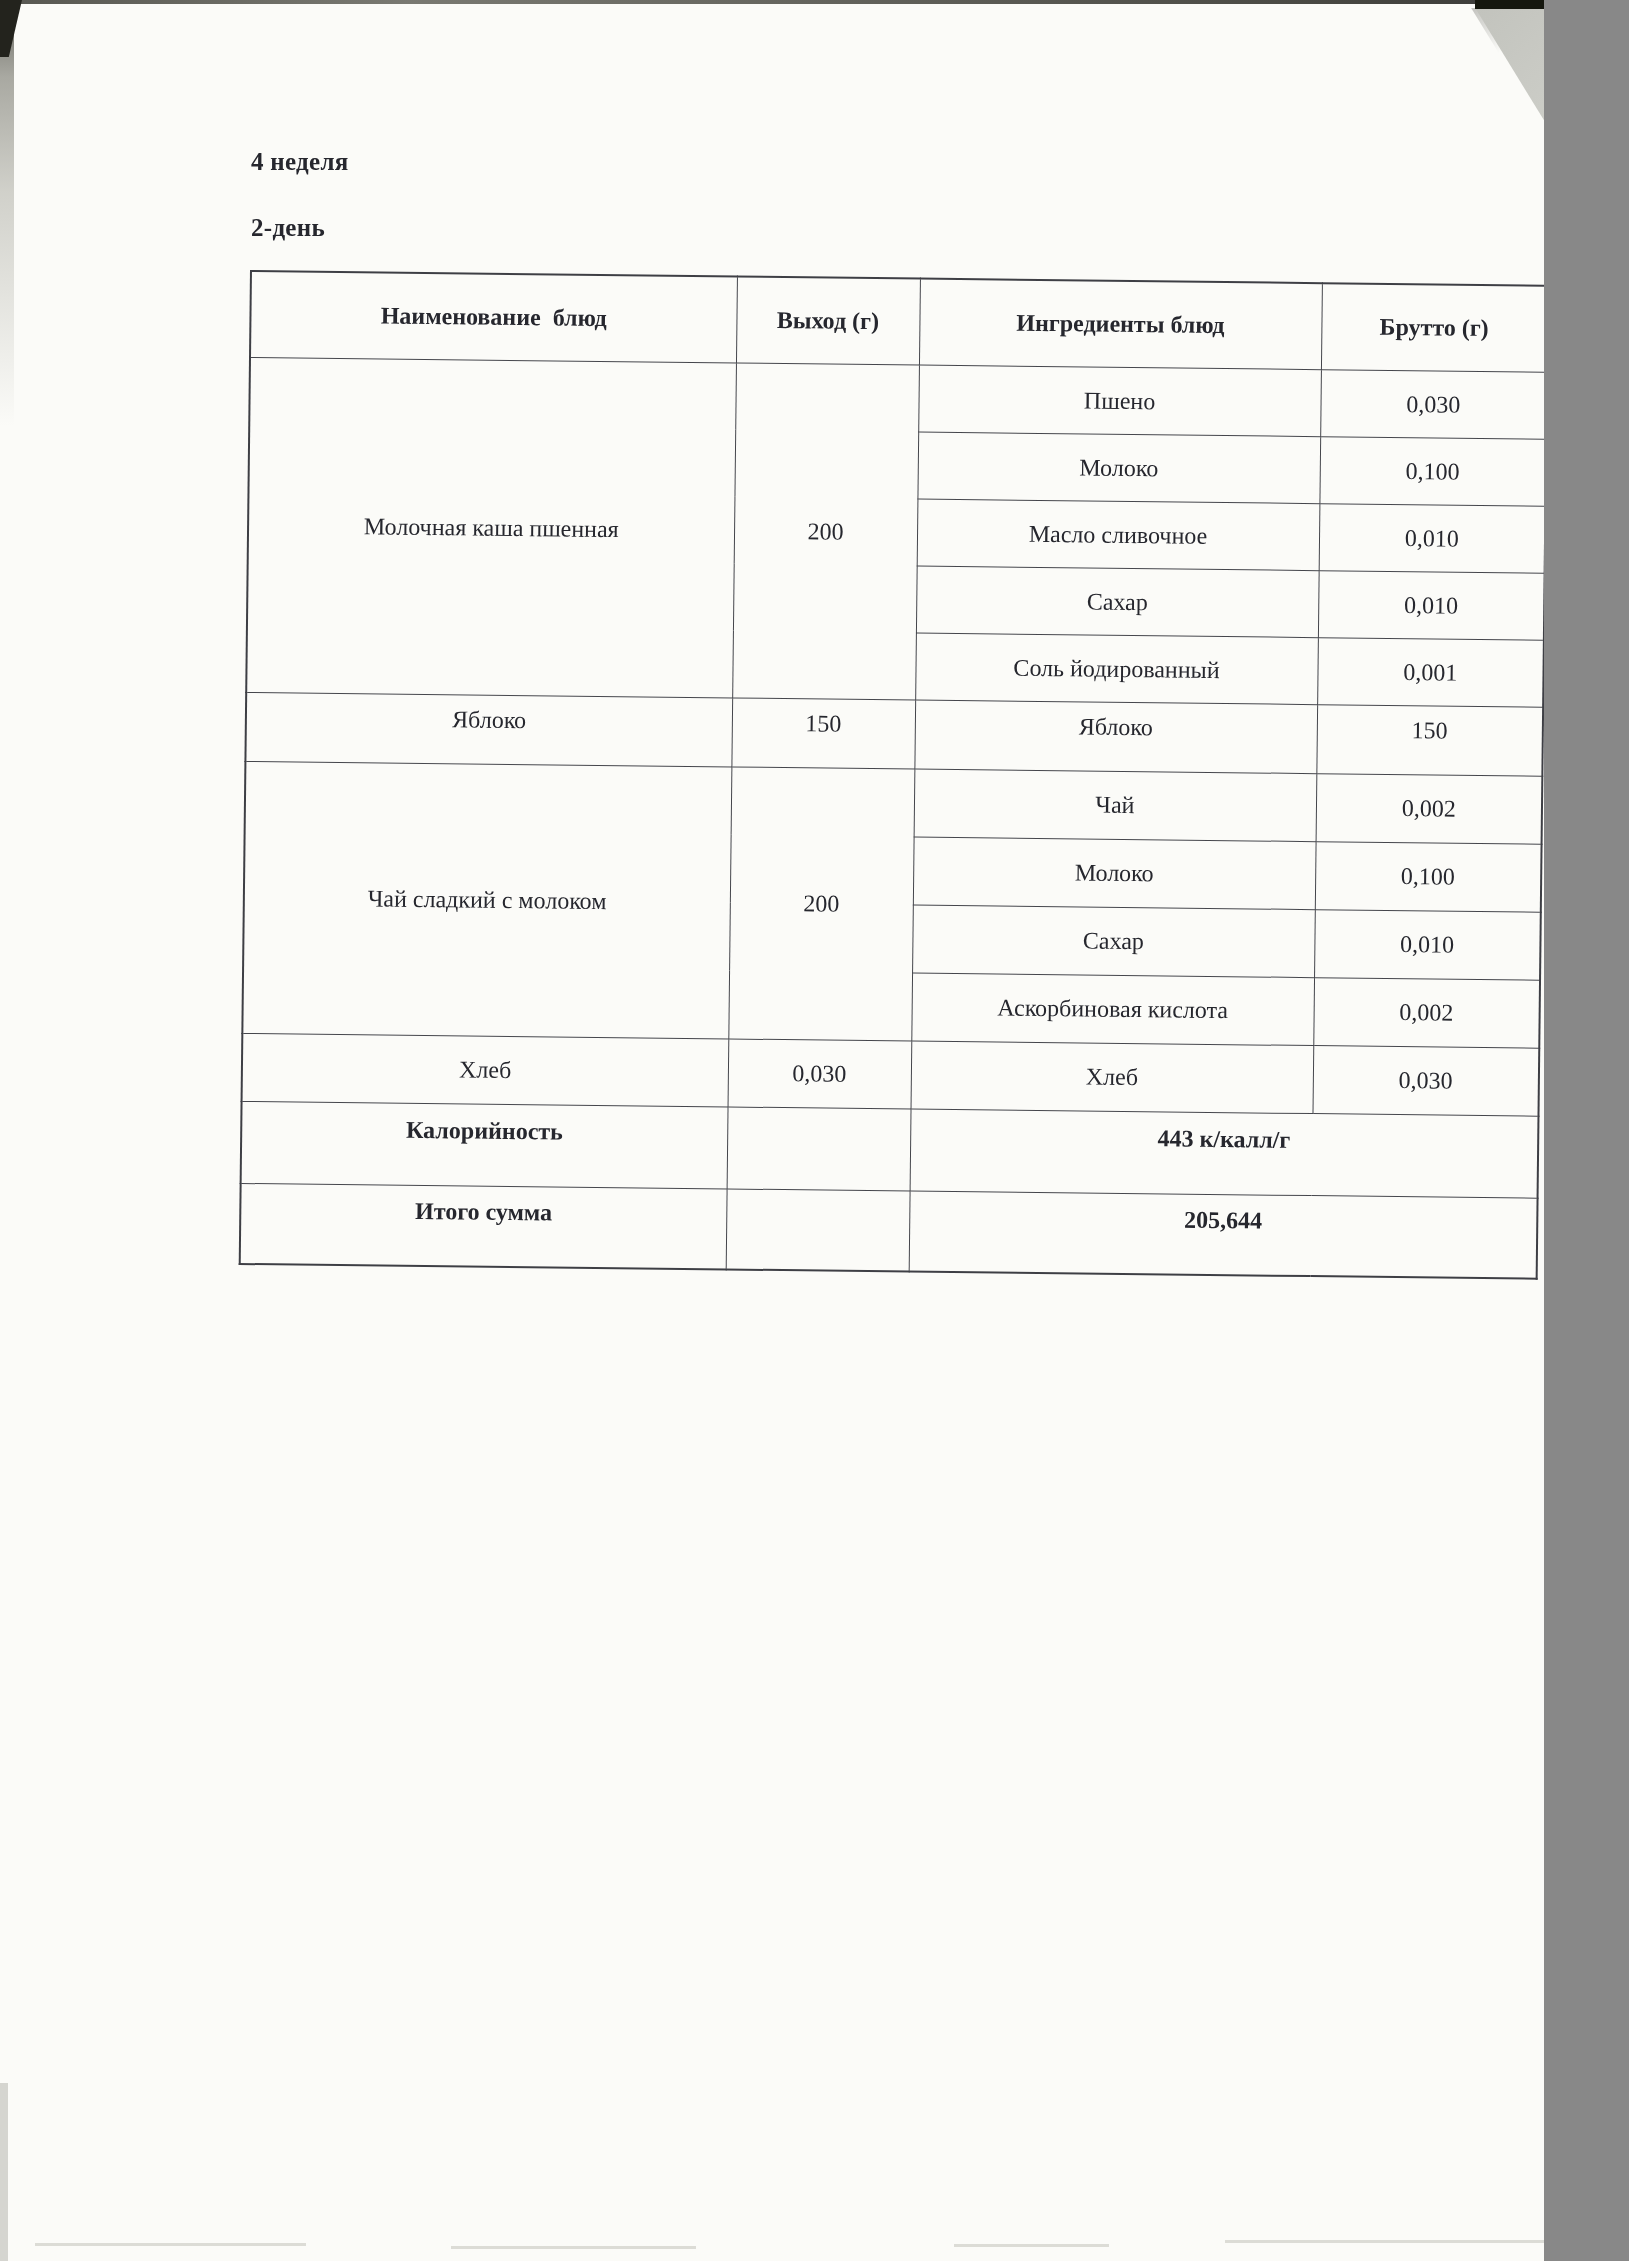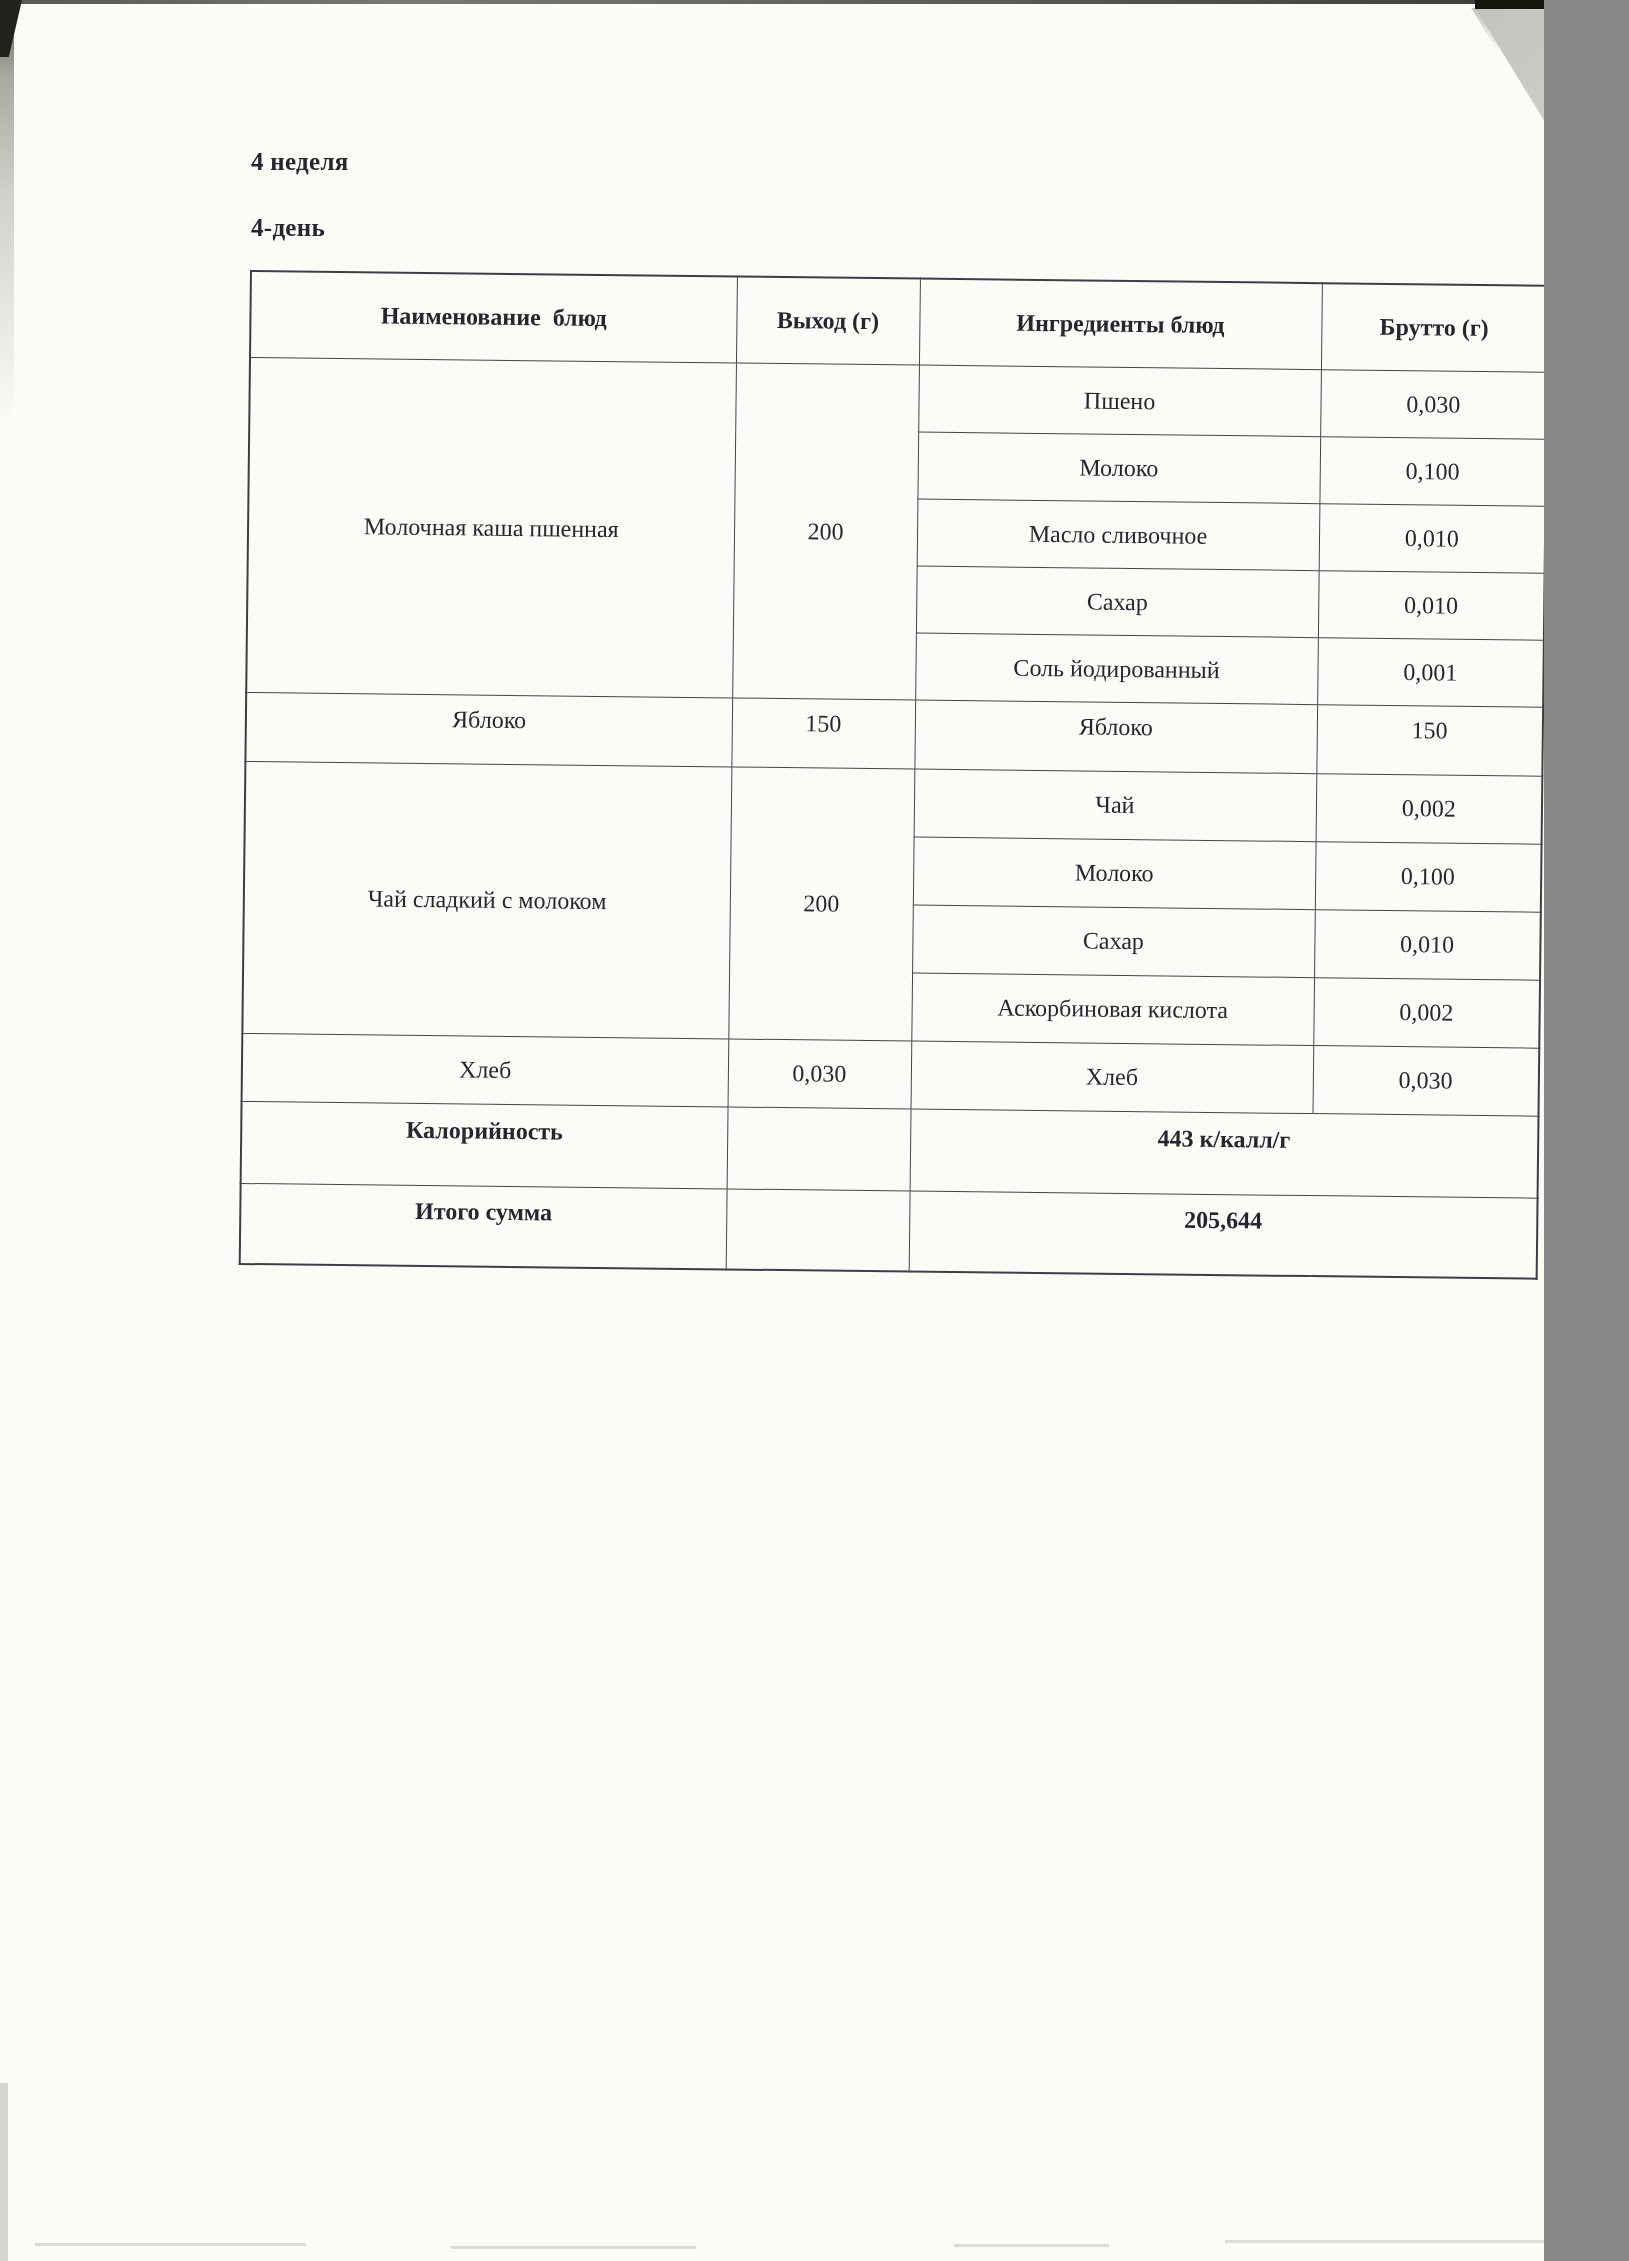--- a/index.html
+++ b/index.html
@@ -104,21 +104,21 @@
   <div class="fold-corner"></div>
   <div class="edge-top-right"></div>
   <div class="edge-right"></div>
   <div class="edge-bottom-left"></div>
   <div class="bottom-dash bd1"></div>
   <div class="bottom-dash bd2"></div>
   <div class="bottom-dash bd3"></div>
   <div class="bottom-dash bd4"></div>
 
   <div class="heading week">4 неделя</div>
-  <div class="heading day">4-день</div>
+  <div class="heading day">2-день</div>
 
   <div class="table-wrap">
     <table class="menu">
       <colgroup>
         <col style="width:486px">
         <col style="width:183px">
         <col style="width:402px">
         <col style="width:226px">
       </colgroup>
       <thead>

